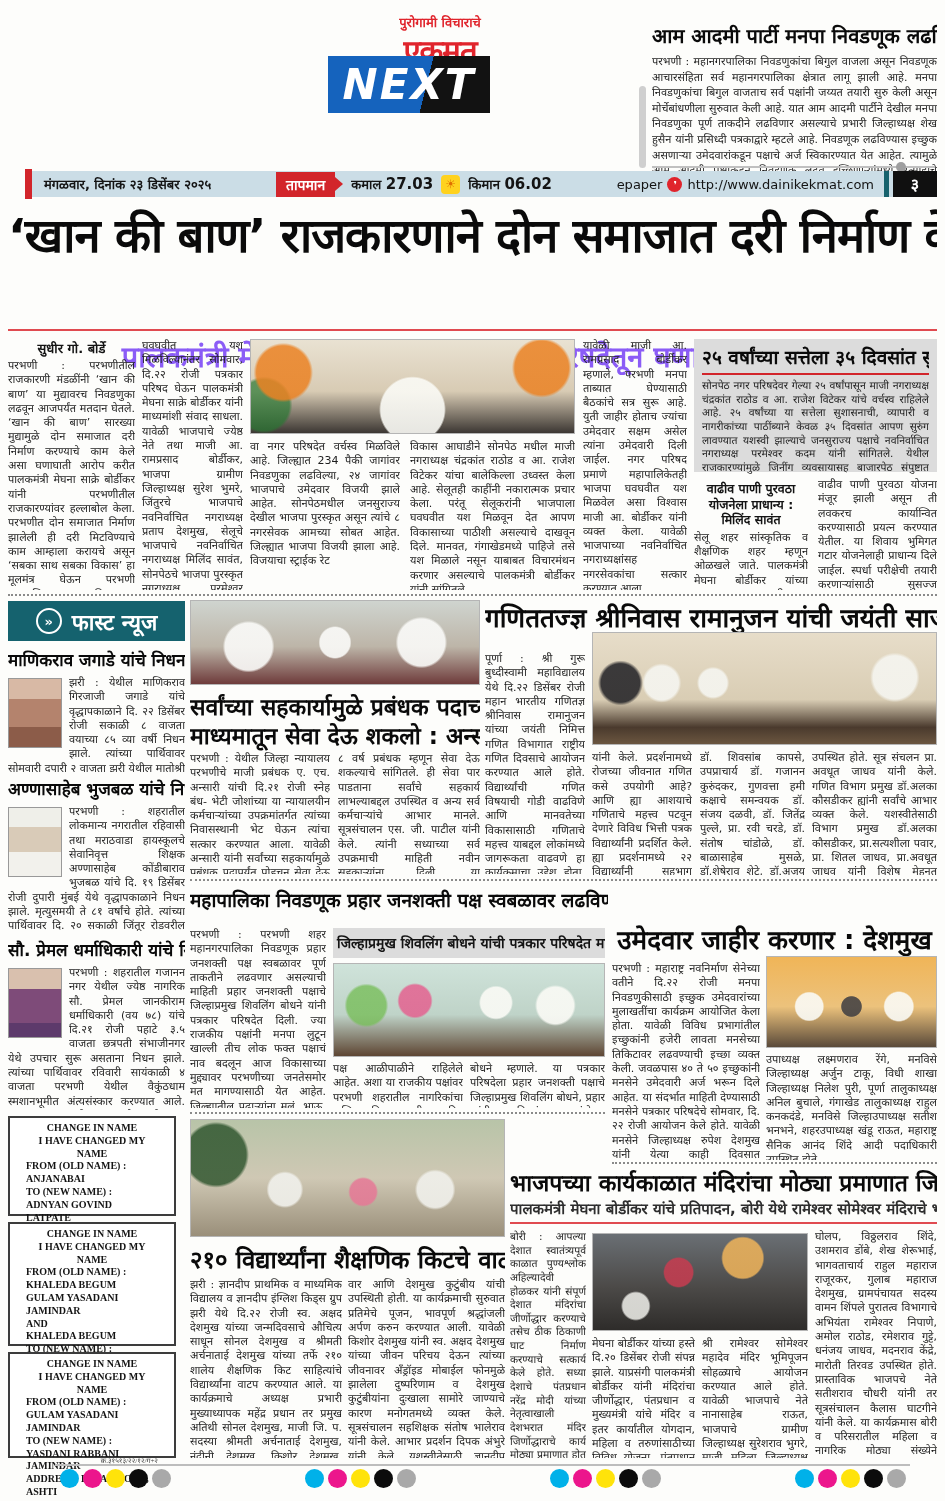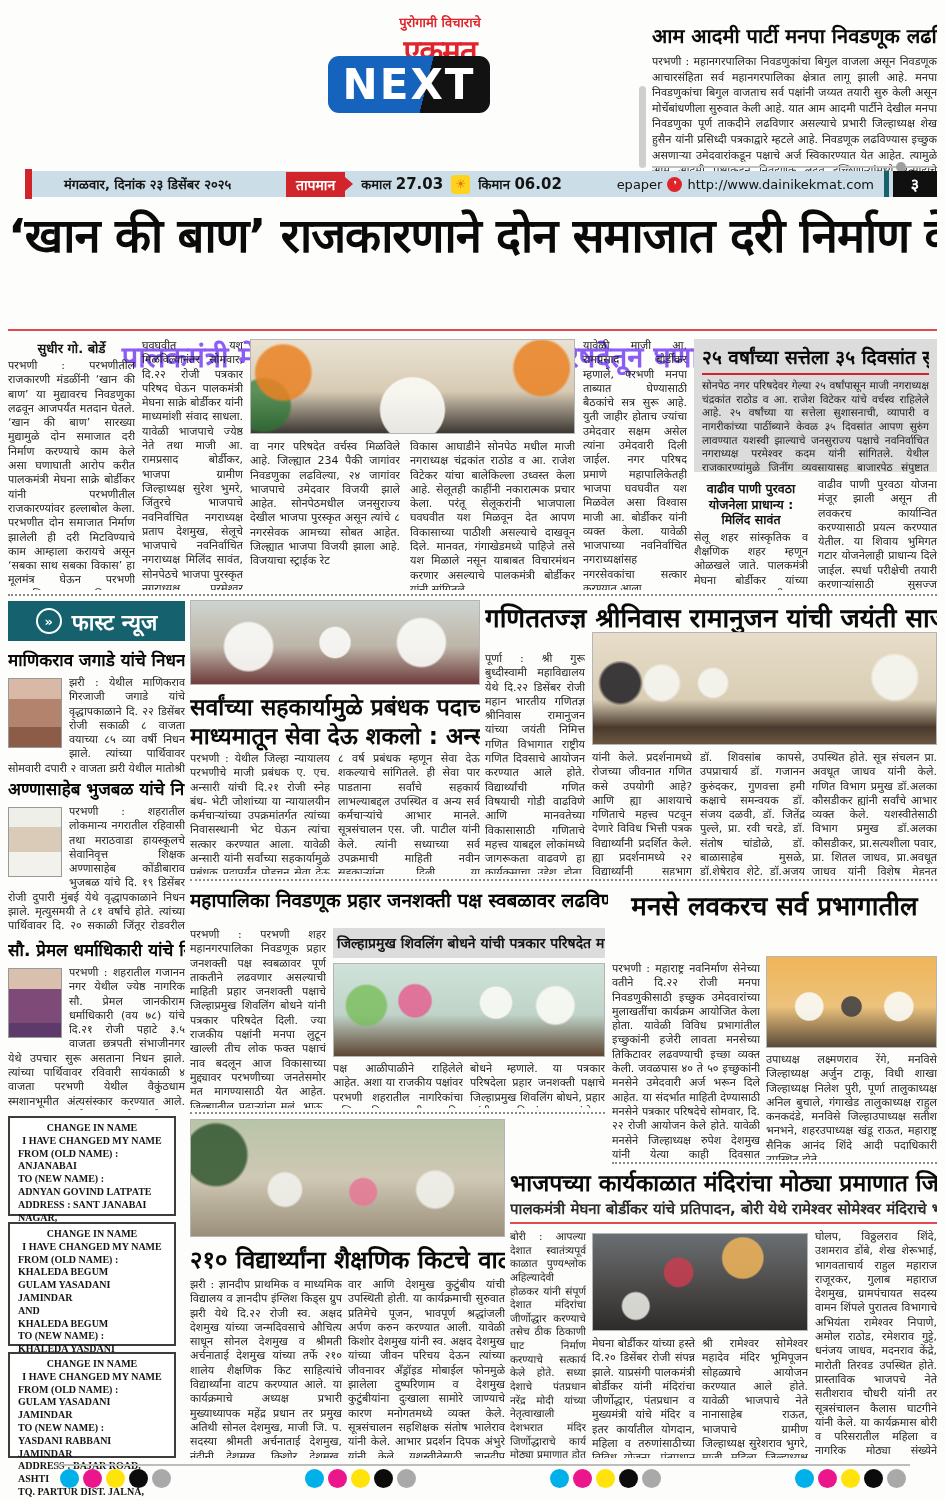--- a/index.html
+++ b/index.html
@@ -11,21 +11,21 @@
   .center{text-align:center;}
   .nowrap{white-space:nowrap;overflow:hidden;}
   .dotted{border-top:2px dotted #8a8a8a;height:0;}
   .redrule{background:#e04a50;height:2px;}
   .photo{background-color:#b9ad9c;border:1px solid #b5b5b5;box-sizing:border-box;}
   .portrait{width:52px;height:68px;float:left;margin:2px 7px 2px 0;border:1px solid #999;}
   
   .city{font-size:72px;font-weight:900;letter-spacing:-3px;line-height:1;color:#0a0a0a;}
   .nextbox{background:linear-gradient(104deg,#1563bd 60%,#121212 60%);color:#fff;display:flex;
            align-items:center;justify-content:center;font-size:42px;font-weight:900;
-           letter-spacing:2px;border-radius:11px;}
+           font-style:italic;letter-spacing:2px;}
   .tagline{color:#e0242c;font-weight:700;font-size:13px;text-align:center;}
   .brand{color:#e0242c;font-weight:900;font-size:31px;text-align:center;letter-spacing:-1px;}
   
   .datebar{background:#cbdde6;display:flex;align-items:center;font-size:13px;font-weight:700;}
   .tempbox{background:#d2252b;color:#fff;padding:3px 10px;font-size:14px;font-weight:800;}
   .temparrow{width:0;height:0;border-top:7px solid transparent;border-bottom:7px solid transparent;
              border-left:8px solid #d2252b;margin-right:8px;}
   .tempval{font-size:15px;font-weight:800;}
   .sun{width:19px;height:19px;background:#ffd21e;border-radius:4px;display:inline-flex;
        align-items:center;justify-content:center;font-size:12px;color:#e07000;margin:0 8px;}
@@ -35,21 +35,21 @@
   .ep-ic{width:15px;height:15px;border-radius:50%;background:#e0242c;color:#fff;display:inline-flex;
          align-items:center;justify-content:center;font-size:10px;font-weight:900;margin:0 5px;}
   
   .fnhead{background:#15626e;color:#fff;display:flex;align-items:center;justify-content:center;
           gap:10px;font-size:22px;font-weight:800;}
   .fnicon{width:22px;height:22px;border:2px solid #fff;border-radius:50%;display:inline-flex;
           align-items:center;justify-content:center;font-size:13px;font-weight:900;line-height:1;}
   .fn-h{font-size:17px;font-weight:800;color:#0a0a0a;white-space:nowrap;overflow:hidden;}
   
   .graybox{background:#dcdcdc;box-sizing:border-box;padding:5px 8px;}
-  .cn{border:2px solid #3c3c3c;box-sizing:border-box;background:#fff;padding:4px 8px;
+  .cn{border:2px solid #3c3c3c;box-sizing:border-box;background:#fff;padding:4px 16px;
       font-family:"Liberation Serif",serif;font-weight:700;font-size:10px;line-height:1.28;}
   .cn .t{text-align:center;}
   .cn-body{white-space:pre-line;}
   .cn .code{font-size:7px;text-align:right;color:#444;font-weight:400;margin-top:24px;}
   .subh{font-weight:800;text-align:center;font-size:12.5px;line-height:1.25;margin:3px 0;}
   
   .dotrow{display:flex;gap:4px;}
   .rdot{width:19px;height:19px;border-radius:50%;}
   .rdot.c{background:#00b1e9;} .rdot.m{background:#ec168c;} .rdot.y{background:#ffe30a;}
   .rdot.k{background:#0c0c0c;} .rdot.g{background:#a9a9a9;}
@@ -69,21 +69,21 @@
   <div class="abs vdiv" style="left:639px;top:86px;height:82px;"></div>
   <div class="abs" style="left:652px;top:22px;width:285px;">
     <div class="hl nowrap" style="font-size:20px;margin-bottom:5px;">आम आदमी पार्टी मनपा निवडणूक लढविणार</div>
     <div class="jt" style="font-size:11px;line-height:1.42;height:118px;">परभणी : महानगरपालिका निवडणुकांचा बिगुल वाजला असून निवडणूक आचारसंहिता सर्व महानगरपालिका क्षेत्रात लागू झाली आहे. मनपा निवडणुकांचा बिगुल वाजताच सर्व पक्षांनी जय्यत तयारी सुरु केली असून मोर्चेबांधणीला सुरुवात केली आहे. यात आम आदमी पार्टीने देखील मनपा निवडणुका पूर्ण ताकदीने लढविणार असल्याचे प्रभारी जिल्हाध्यक्ष शेख हुसैन यांनी प्रसिध्दी पत्रकाद्वारे म्हटले आहे. निवडणूक लढविण्यास इच्छुक असणाऱ्या उमेदवारांकडून पक्षाचे अर्ज स्विकारण्यात येत आहेत. त्यामुळे आम आदमी पक्षाकडून निवडणूक लढवू इच्छिणाऱ्यांमध्ये उत्साहाचे वातावरण आहे. लवकरच इच्छुकांच्या मुलाखती घेवून दि. २५ डिसेंबर रोजी यादी प्रसिध्द करण्यात येणार असल्याची माहिती प्रभारी जिल्हाध्यक्ष शेख हुसैन यांनी दिली आहे.</div>
   </div>
   <div class="abs slider-line" style="left:652px;top:166px;width:283px;"></div>
   <div class="abs slider-dot" style="left:896px;top:162px;"></div>
 
   <div class="abs" style="left:25px;top:169px;width:7px;height:30px;background:#d2252b;"></div>
   <div class="abs datebar" style="left:32px;top:171px;width:905px;height:26px;">
-    <span style="padding-left:32px;">मंगळवार, दिनांक २३ डिसेंबर २०२५</span>
+    <span style="padding-left:12px;">मंगळवार, दिनांक २३ डिसेंबर २०२५</span>
     <span style="flex:1"></span>
     <span class="tempbox">तापमान</span>
     <span class="temparrow"></span>
     <span>कमाल</span>&nbsp;
     <span class="tempval">27.03</span>
     <span class="sun">☀</span>
     <span>किमान</span>&nbsp;
     <span class="tempval">06.02</span>
     <span style="flex:1"></span>
     <span style="font-weight:400;">epaper</span>
@@ -216,21 +216,21 @@
   <div class="abs photo" style="left:333px;top:963px;width:272px;height:94px;background:
      radial-gradient(circle at 12% 45%, rgba(120,190,90,.8) 0 8%, transparent 9%),
      radial-gradient(circle at 30% 40%, rgba(230,90,140,.8) 0 8%, transparent 9%),
      radial-gradient(circle at 60% 42%, rgba(250,250,245,.9) 0 9%, transparent 10%),
      radial-gradient(circle at 82% 45%, rgba(250,250,245,.9) 0 8%, transparent 9%),
      linear-gradient(180deg,#cfe3da 0%,#bfd3c8 55%,#5e4633 100%);"></div>
   <div class="abs jt" style="left:333px;top:1062px;width:130px;height:46px;">पक्ष आळीपाळीने राहिलेले आहेत. अशा या राजकीय पक्षांवर परभणी शहरातील नागरिकांचा अजिबात विश्वास नाही. राजकीय दुकानदारी बंद करण्यासाठीच प्रहार जनशक्ती पक्ष मैदानात उतरला आहे. सध्या तरी आम्ही एकला चलो रे चा नारा दिलेला असला तरीही भविष्यामध्ये समविचारी पक्षांची साथ मिळाल्यास युती करण्यावर पक्षाचे प्रमुख बच्चूभाऊ कडू निर्णय घेतील असेही</div>
   <div class="abs jt" style="left:470px;top:1062px;width:135px;height:46px;">बोधने म्हणाले. या पत्रकार परिषदेला प्रहार जनशक्ती पक्षाचे जिल्हाप्रमुख शिवलिंग बोधने, प्रहार क्रांती दिव्यांग आंदोलन जिल्हाप्रमुख केशव जाधव, जिल्हा सचिव रामेश्वर पुरी, तालुका प्रमुख उद्धव गरुड, शहर प्रमुख अंकुश गिरी, महिला आघाडी तालुकाप्रमुख सोनालीताई खिल्लारे, शहर प्रमुख सुषमाताई देशमुख आदींची उपस्थिती होती.</div>
   <div class="abs dotted" style="left:190px;top:1112px;width:415px;"></div>
 
-  <div class="abs hl center nowrap" style="left:612px;top:887px;width:325px;font-size:26px;">मनसे लवकरच सर्व प्रभागातील</div>
+  <div class="abs hl center nowrap" style="left:612px;top:921px;width:325px;font-size:26px;">उमेदवार जाहीर करणार : देशमुख</div>
   <div class="abs jt" style="left:612px;top:962px;width:148px;height:198px;">परभणी : महाराष्ट्र नवनिर्माण सेनेच्या वतीने दि.२२ रोजी मनपा निवडणुकीसाठी इच्छुक उमेदवारांच्या मुलाखतींचा कार्यक्रम आयोजित केला होता. यावेळी विविध प्रभागांतील इच्छुकांनी हजेरी लावता मनसेच्या तिकिटावर लढवण्याची इच्छा व्यक्त केली. जवळपास ४० ते ५० इच्छुकांनी मनसेने उमेदवारी अर्ज भरून दिले आहेत. या संदर्भात माहिती देण्यासाठी मनसेने पत्रकार परिषदेचे सोमवार, दि. २२ रोजी आयोजन केले होते. यावेळी मनसेने जिल्हाध्यक्ष रुपेश देशमुख यांनी येत्या काही दिवसात परभणीतील सर्वच प्रभागांतील उमेदवार महाराष्ट्र नवनिर्माण सेनेकडून जाहीर करतील अशी माहिती पत्रकारांना दिली. यावेळी मनसे जिल्हासंघटक श्रीनिवास उर्फ सोनू लाहोटी, जिल्हा</div>
   <div class="abs photo" style="left:766px;top:956px;width:171px;height:92px;background:
      radial-gradient(circle at 25% 55%, rgba(250,250,245,.9) 0 10%, transparent 11%),
      radial-gradient(circle at 50% 55%, rgba(60,60,65,.85) 0 10%, transparent 11%),
      radial-gradient(circle at 78% 55%, rgba(250,250,245,.9) 0 10%, transparent 11%),
      linear-gradient(180deg,#f0b558 0%,#ecc27c 55%,#5a4a3a 100%);"></div>
   <div class="abs jt" style="left:766px;top:1053px;width:171px;height:107px;">उपाध्यक्ष लक्ष्मणराव रेंगे, मनविसे जिल्हाध्यक्ष अर्जुन टाकू, विधी शाखा जिल्हाध्यक्ष निलेश पुरी, पूर्णा तालुकाध्यक्ष अनिल बुचाले, गंगाखेड तालुकाध्यक्ष राहुल कनकदंडे, मनविसे जिल्हाउपाध्यक्ष सतीश भनभने, शहरउपाध्यक्ष खंडू राऊत, महाराष्ट्र सैनिक आनंद शिंदे आदी पदाधिकारी उपस्थित होते.</div>
   <div class="abs dotted" style="left:612px;top:1162px;width:325px;"></div>
 
   <div class="abs photo" style="left:190px;top:1119px;width:315px;height:118px;background:

